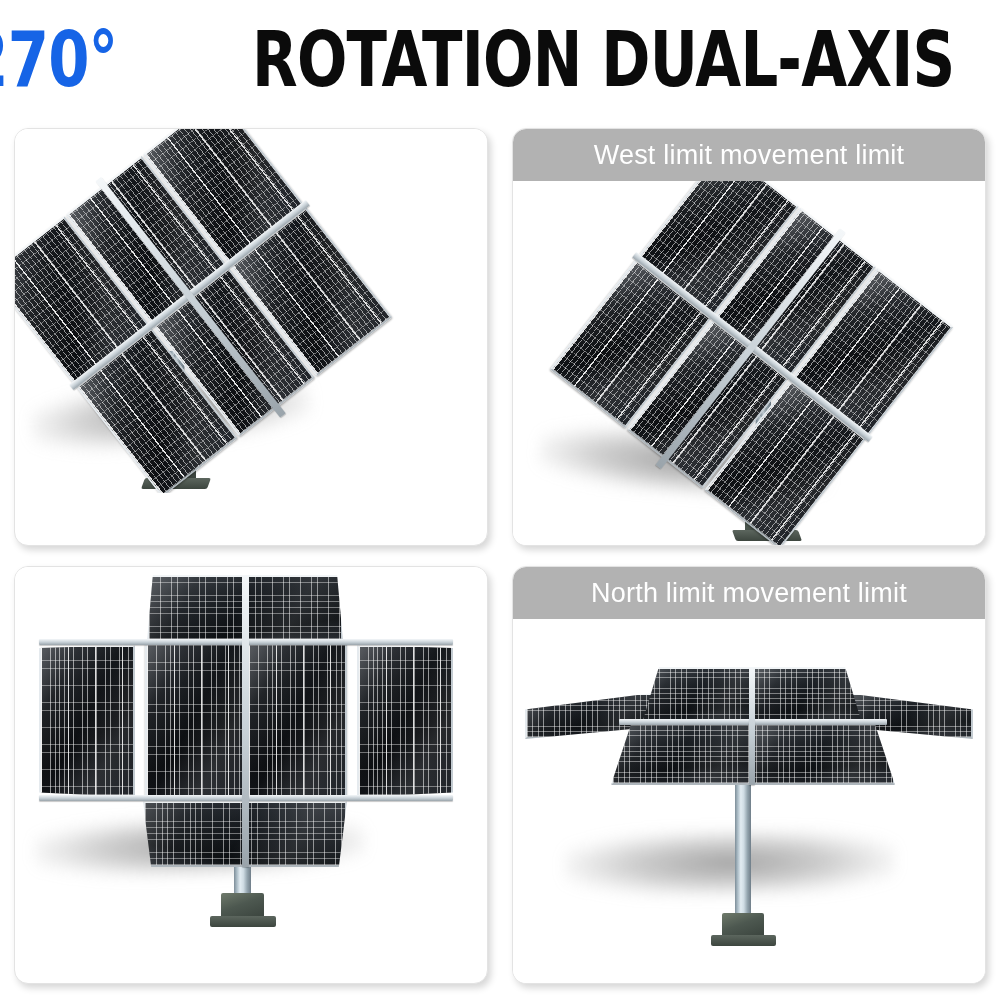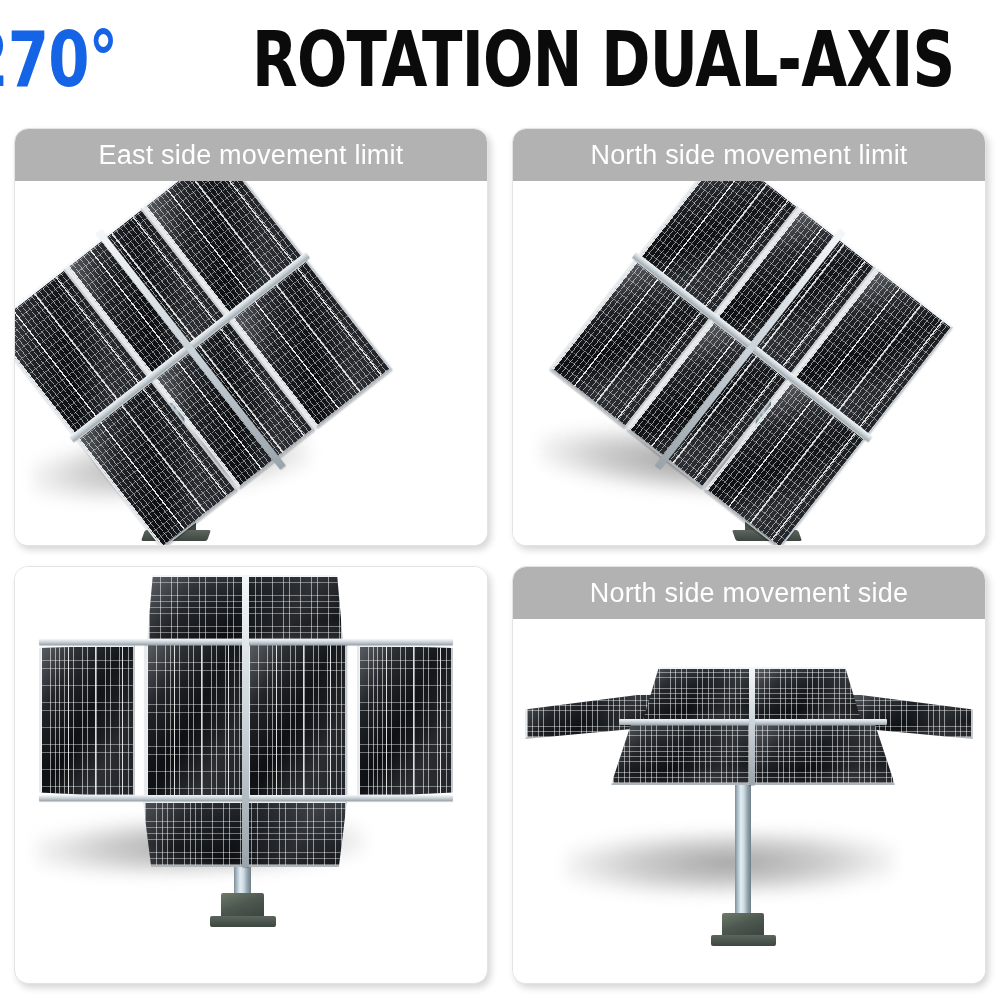--- a/index.html
+++ b/index.html
@@ -188,23 +188,20 @@
 <div id="page">
 
   <div id="title-bar">
     <span class="title-text" id="title-deg">270°</span>
     <span class="title-text" id="title-main">ROTATION DUAL-AXIS</span>
   </div>
 
   <div id="grid">
 
     <div class="card">
-      <div class="card-header">
-        <span class="card-header-label">East side movement limit</span>
-      </div>
       <div class="card-body">
         <div class="stage">
 
           <div class="ground-shadow" style="left:16px; top:252px; width:280px; height:64px; transform:rotate(-6deg);"></div>
 
           <div class="mast-wrap">
             <div class="mast" style="left:152px; top:222px; width:16px; height:116px; transform:skewX(-2deg);"></div>
             <div class="mast-brace" style="left:150px; top:160px; width:9px; height:86px; transform:rotate(25deg); transform-origin:50% 100%;"></div>
             <div class="footing" style="left:139px; top:326px; width:42px; height:26px;"></div>
             <div class="baseplate" style="left:128px; top:349px; width:66px; height:11px; transform:skewX(-20deg);"></div>
@@ -220,21 +217,21 @@
             <div class="rail" style="left:0px; top:144px; width:300px; height:7px;"></div>
             <div class="rail" style="left:146px; top:0px; width:7px; height:300px;"></div>
           </div>
 
         </div>
       </div>
     </div>
 
     <div class="card">
       <div class="card-header">
-        <span class="card-header-label">North side movement limit</span>
+        <span class="card-header-label">West limit movement limit</span>
       </div>
       <div class="card-body">
         <div class="stage">
 
           <div class="ground-shadow" style="left:26px; top:250px; width:290px; height:62px; transform:rotate(5deg);"></div>
 
           <div class="mast-wrap">
             <div class="mast" style="left:244px; top:220px; width:16px; height:118px; transform:skewX(2deg);"></div>
             <div class="mast-brace" style="left:252px; top:158px; width:9px; height:86px; transform:rotate(-25deg); transform-origin:50% 100%;"></div>
             <div class="footing" style="left:232px; top:326px; width:42px; height:26px;"></div>
@@ -297,21 +294,21 @@
             <div class="rail" style="left:6px; top:222px; width:414px; height:6px;"></div>
             <div class="rail" style="left:209px; top:2px; width:7px; height:292px;"></div>
           </div>
 
         </div>
       </div>
     </div>
 
     <div class="card">
       <div class="card-header">
-        <span class="card-header-label">North side movement side</span>
+        <span class="card-header-label">North limit movement limit</span>
       </div>
       <div class="card-body">
         <div class="stage">
 
           <div class="ground-shadow" style="left:52px; top:212px; width:330px; height:64px; transform:rotate(-1deg);"></div>
 
           <div class="mast-wrap">
             <div class="mast" style="left:222px; top:162px; width:16px; height:142px;"></div>
             <div class="footing" style="left:209px; top:294px; width:42px; height:25px;"></div>
             <div class="baseplate" style="left:198px; top:316px; width:65px; height:11px;"></div>

